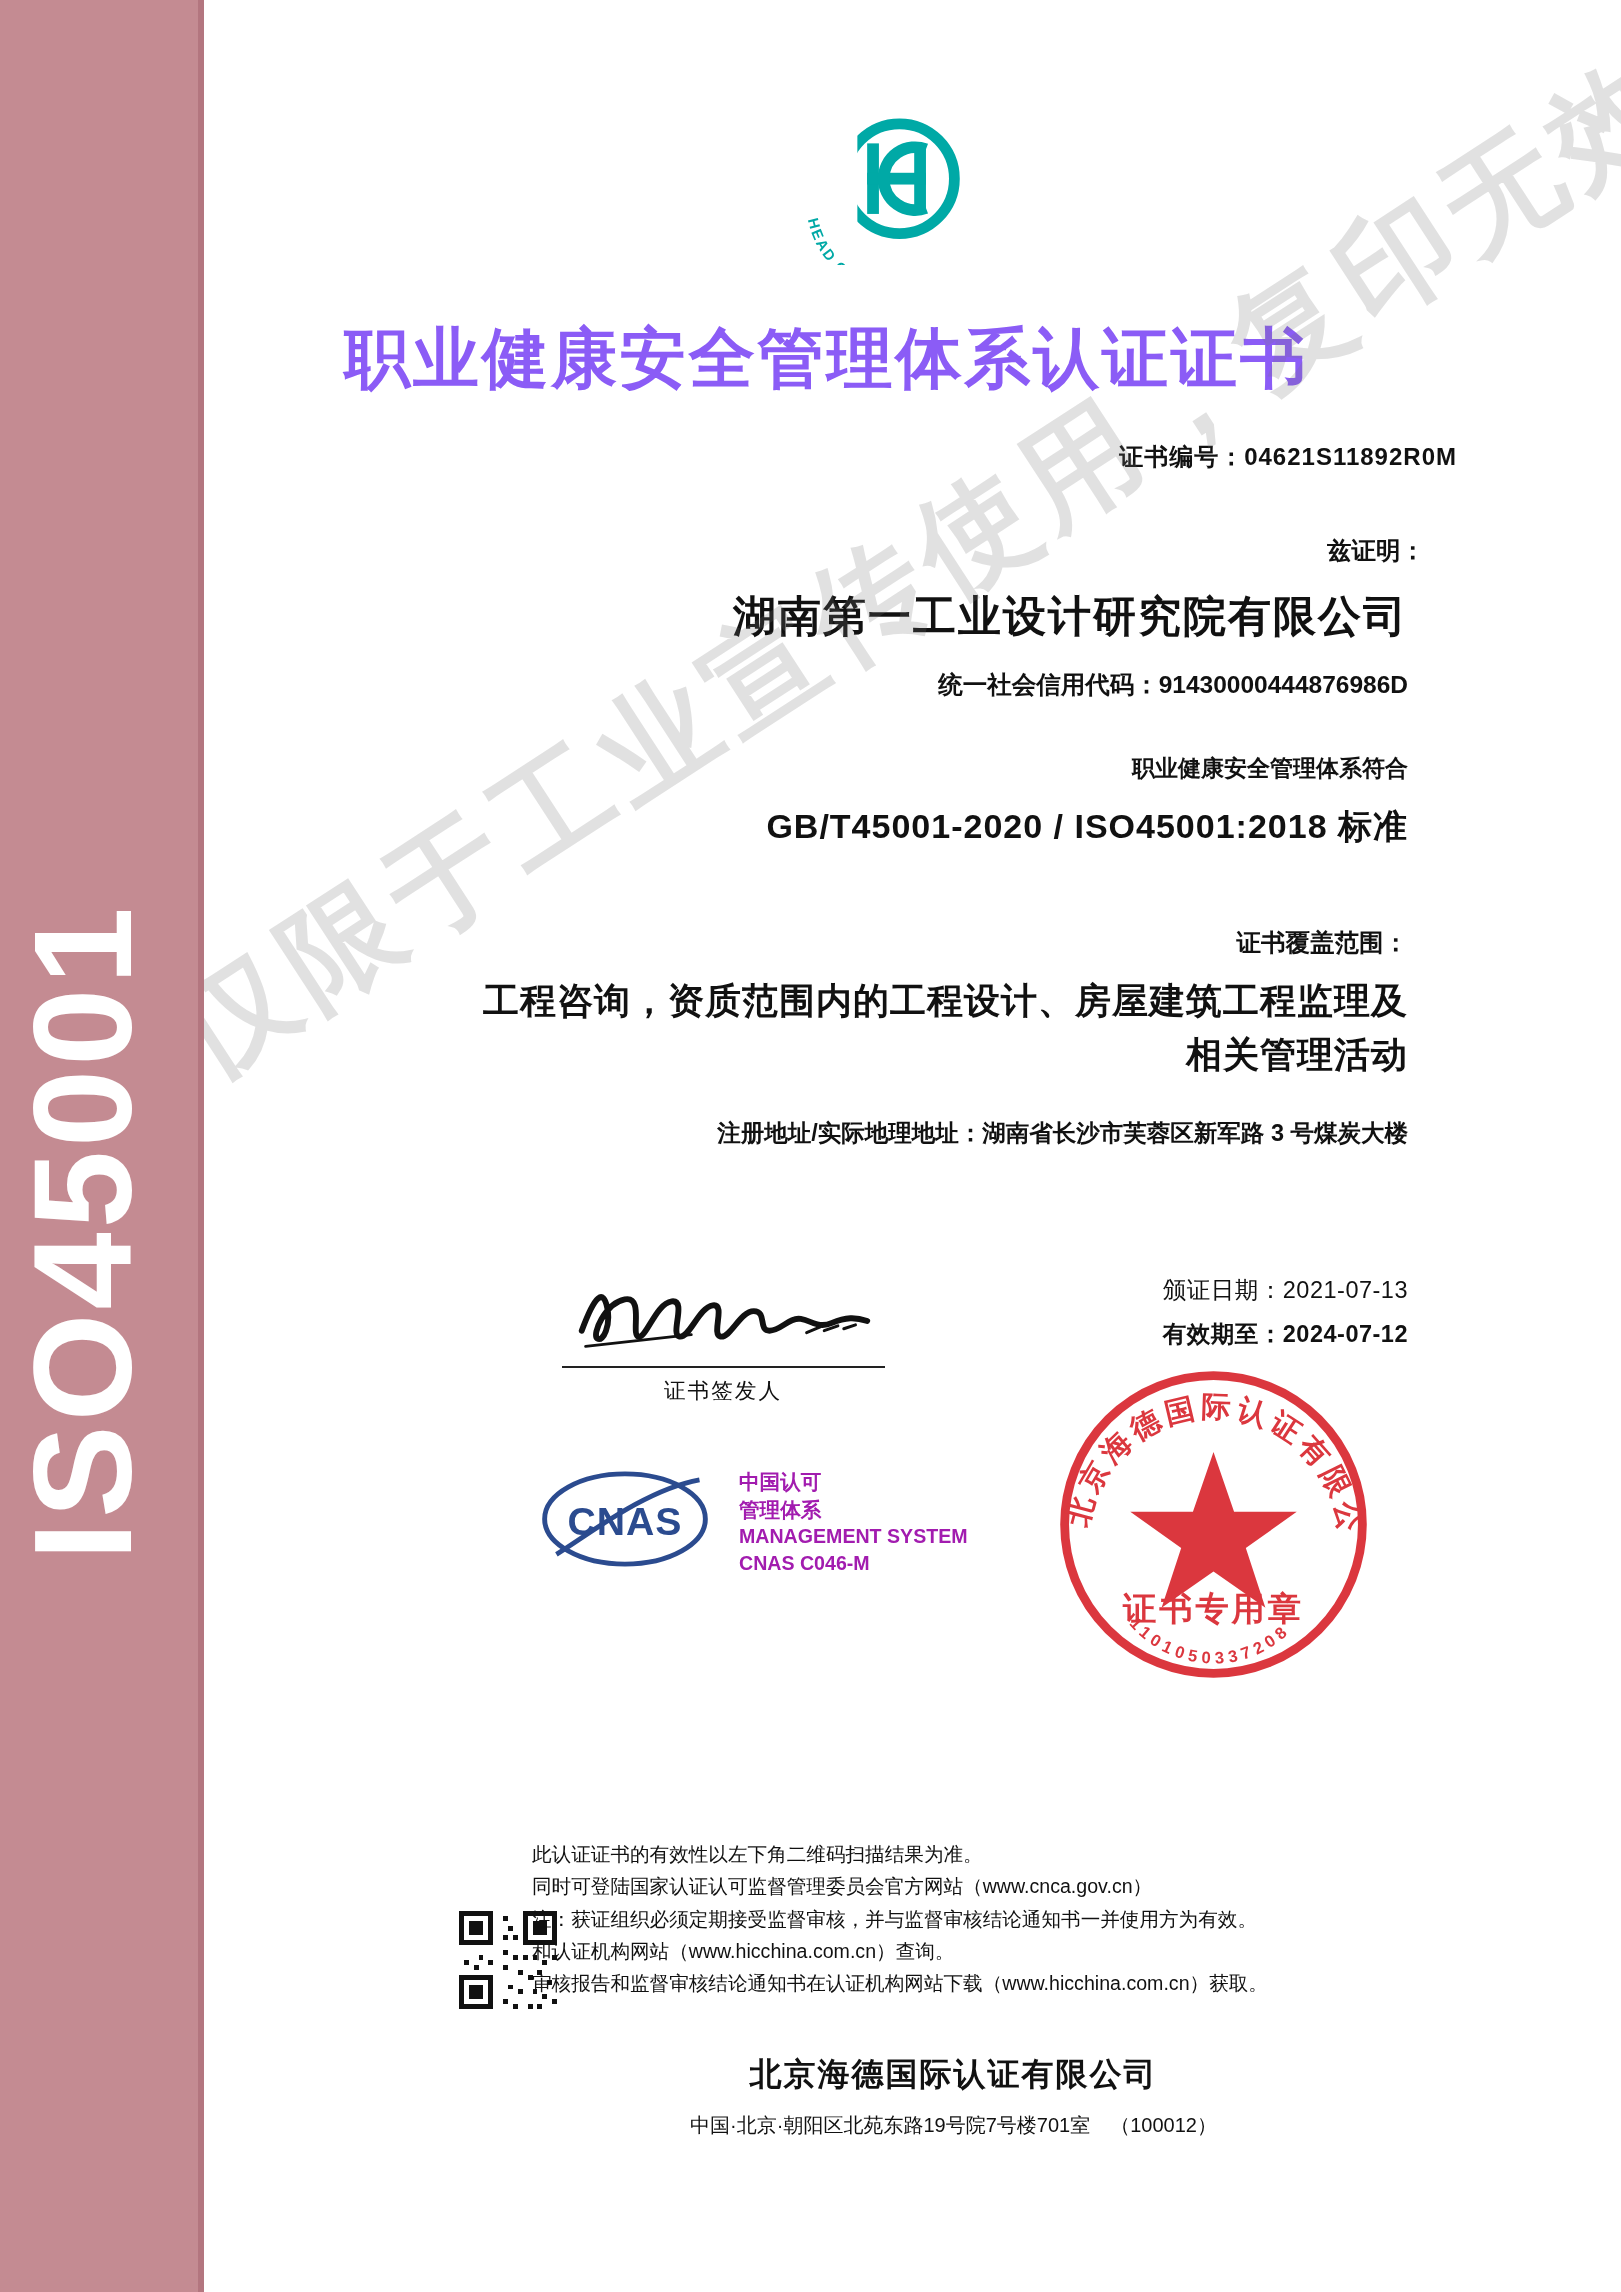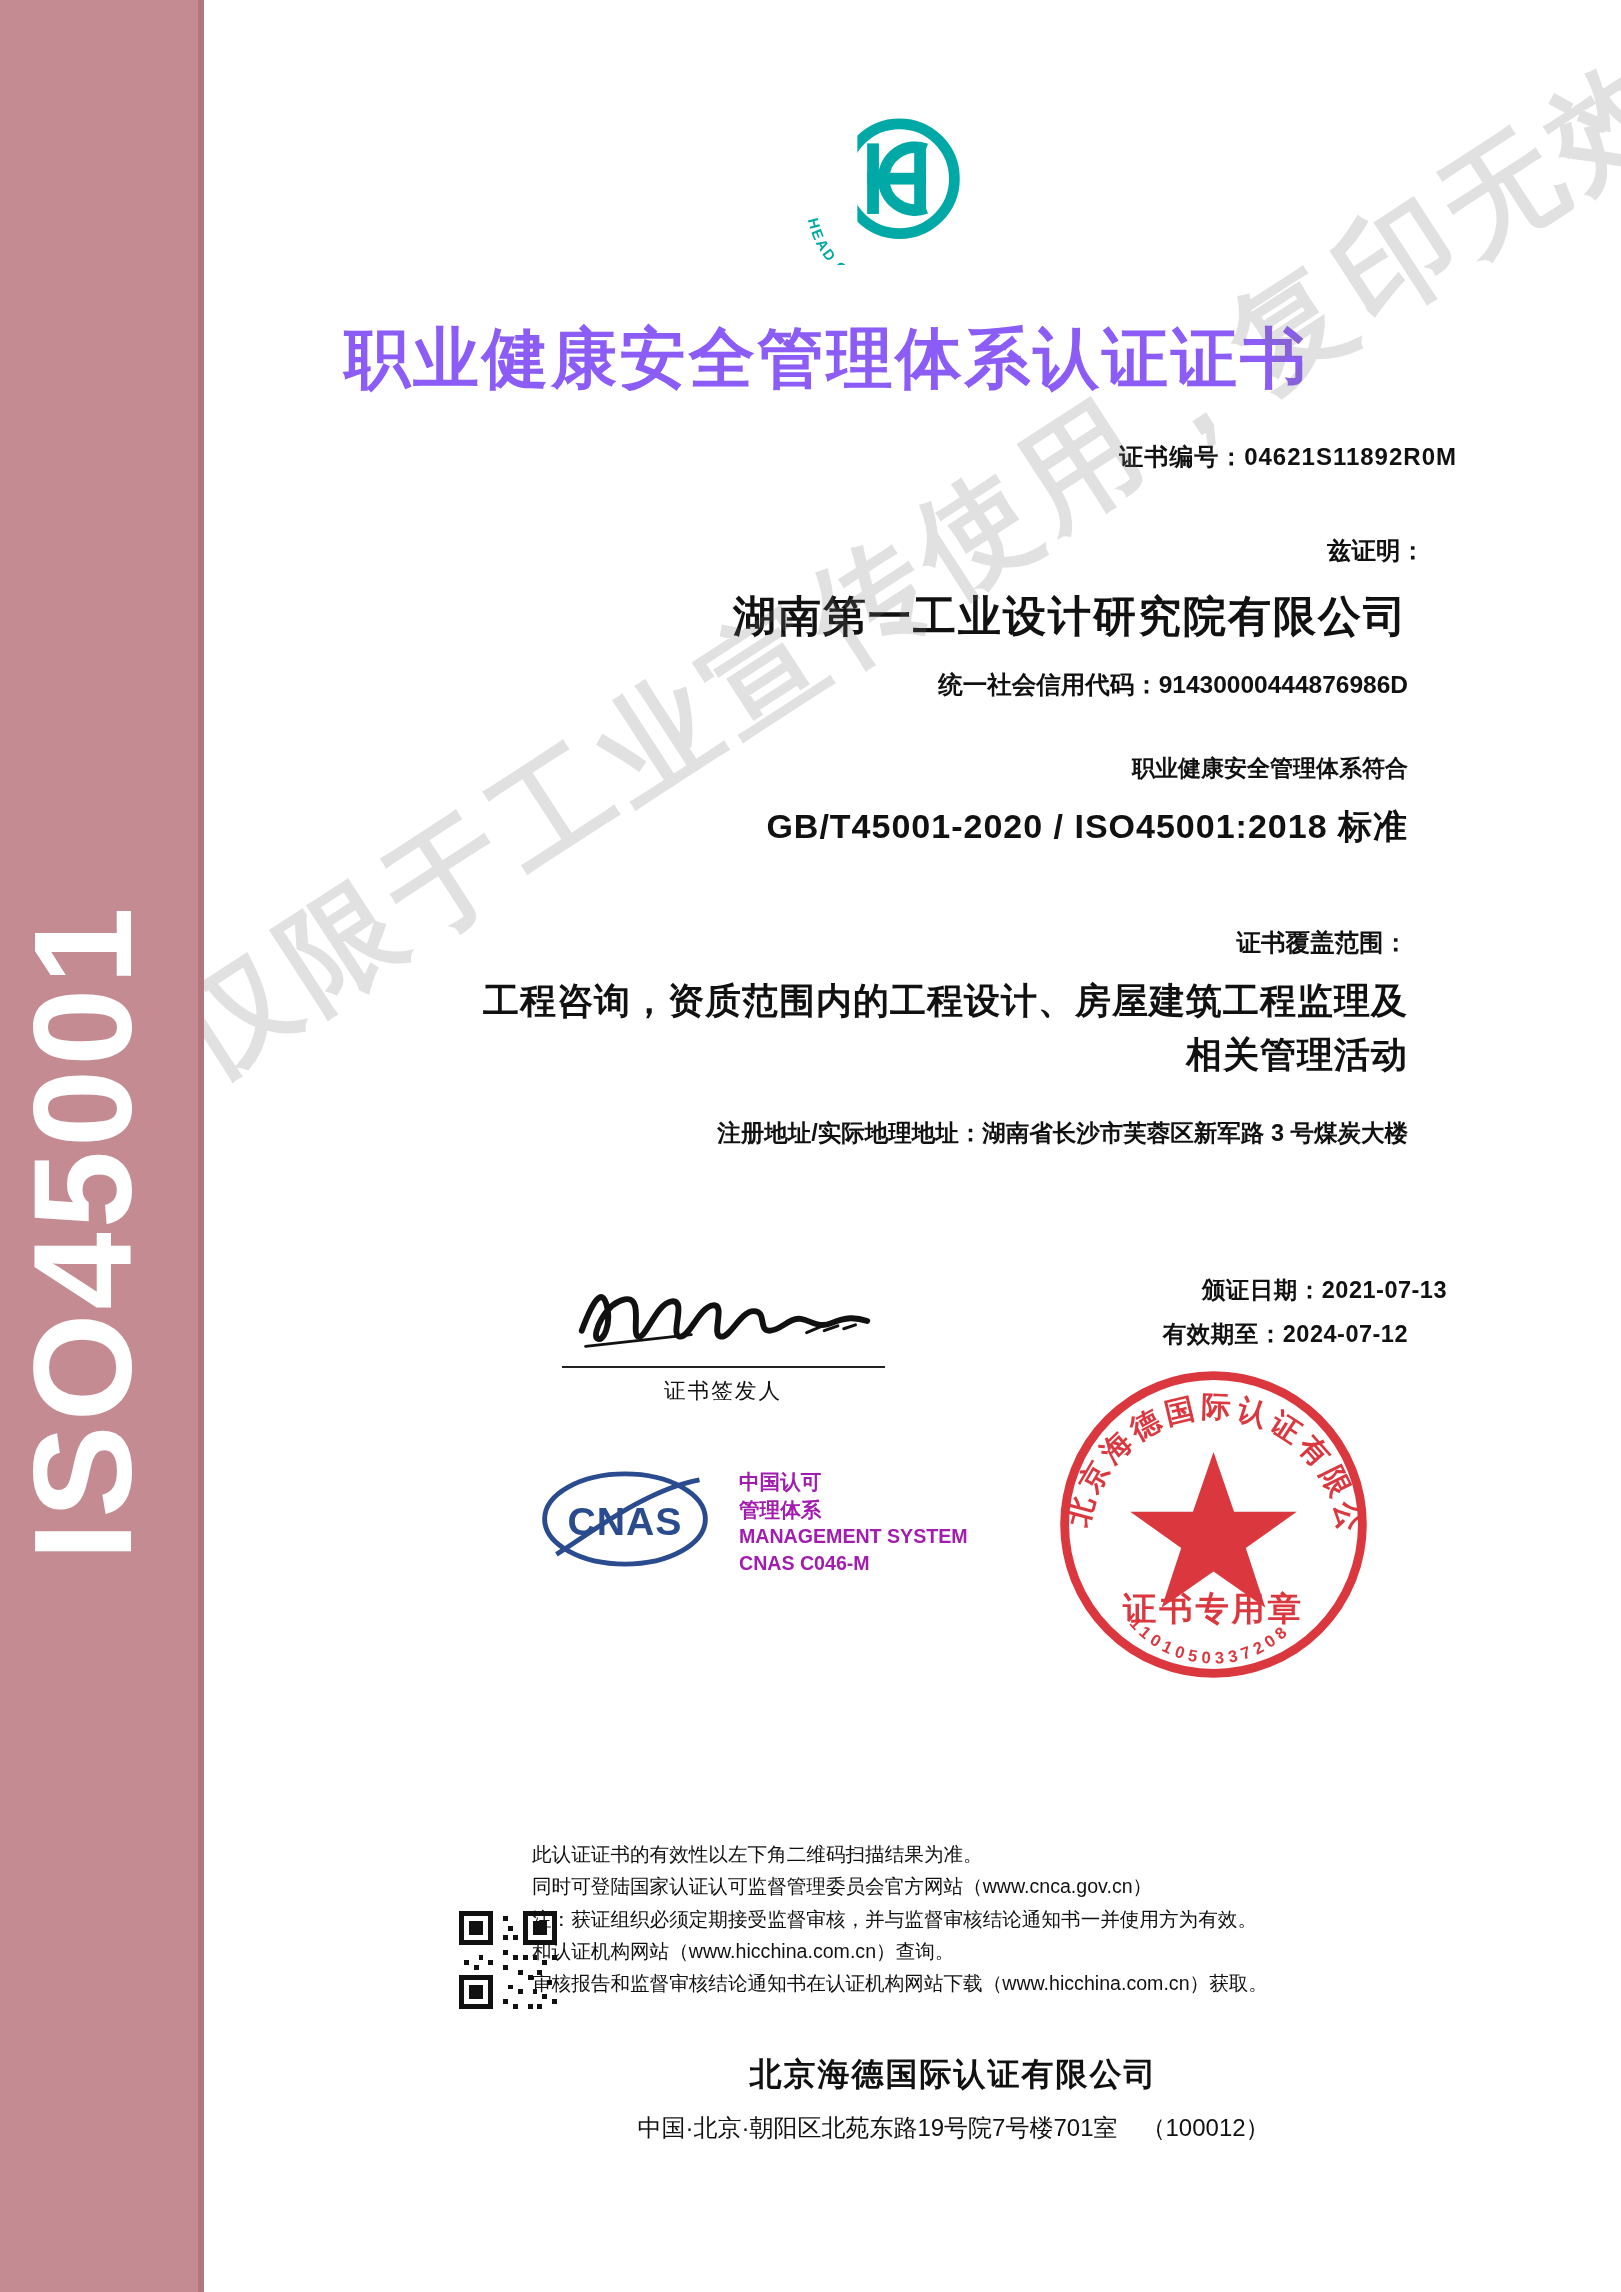--- a/index.html
+++ b/index.html
@@ -93,21 +93,21 @@
   .scope-line{
     left:0;top:975px;width:1204px;
     font-size:36px;font-weight:bold;letter-spacing:1px;line-height:1.45;
   }
   .address{
     left:0;top:1117px;width:1204px;
     font-size:23.5px;font-weight:bold;
   }
   .issue-date{
     left:0;top:1274px;width:1204px;
-    font-size:23.5px;font-weight:bold;letter-spacing:0.5px;padding-left:39px;
+    font-size:23.5px;font-weight:normal;letter-spacing:0.5px;
   }
   .expiry-date{
     left:0;top:1318px;width:1204px;
     font-size:23.5px;font-weight:bold;letter-spacing:0.5px;
   }
 
   
   .sig-block{
     position:absolute;left:333px;top:1274px;width:372px;text-align:center;
   }
@@ -145,21 +145,21 @@
   .notes{
     position:absolute;left:328px;top:1838px;width:843px;
     font-size:19.6px;line-height:1.65;color:#111;
   }
   .org-name{
     position:absolute;left:328px;top:2053px;width:843px;
     text-align:center;font-size:32px;font-weight:bold;letter-spacing:2px;color:#111;
   }
   .org-addr{
     position:absolute;left:328px;top:2112px;width:843px;
-    text-align:center;font-size:24px;color:#111;
+    text-align:center;font-size:20px;color:#111;
   }
 
   
   .watermark{
     position:absolute;left:0;top:0;width:1417px;height:2293px;
     pointer-events:none;overflow:hidden;
   }
   .wm-text{
     position:absolute;
     left:-59px;top:980px;

